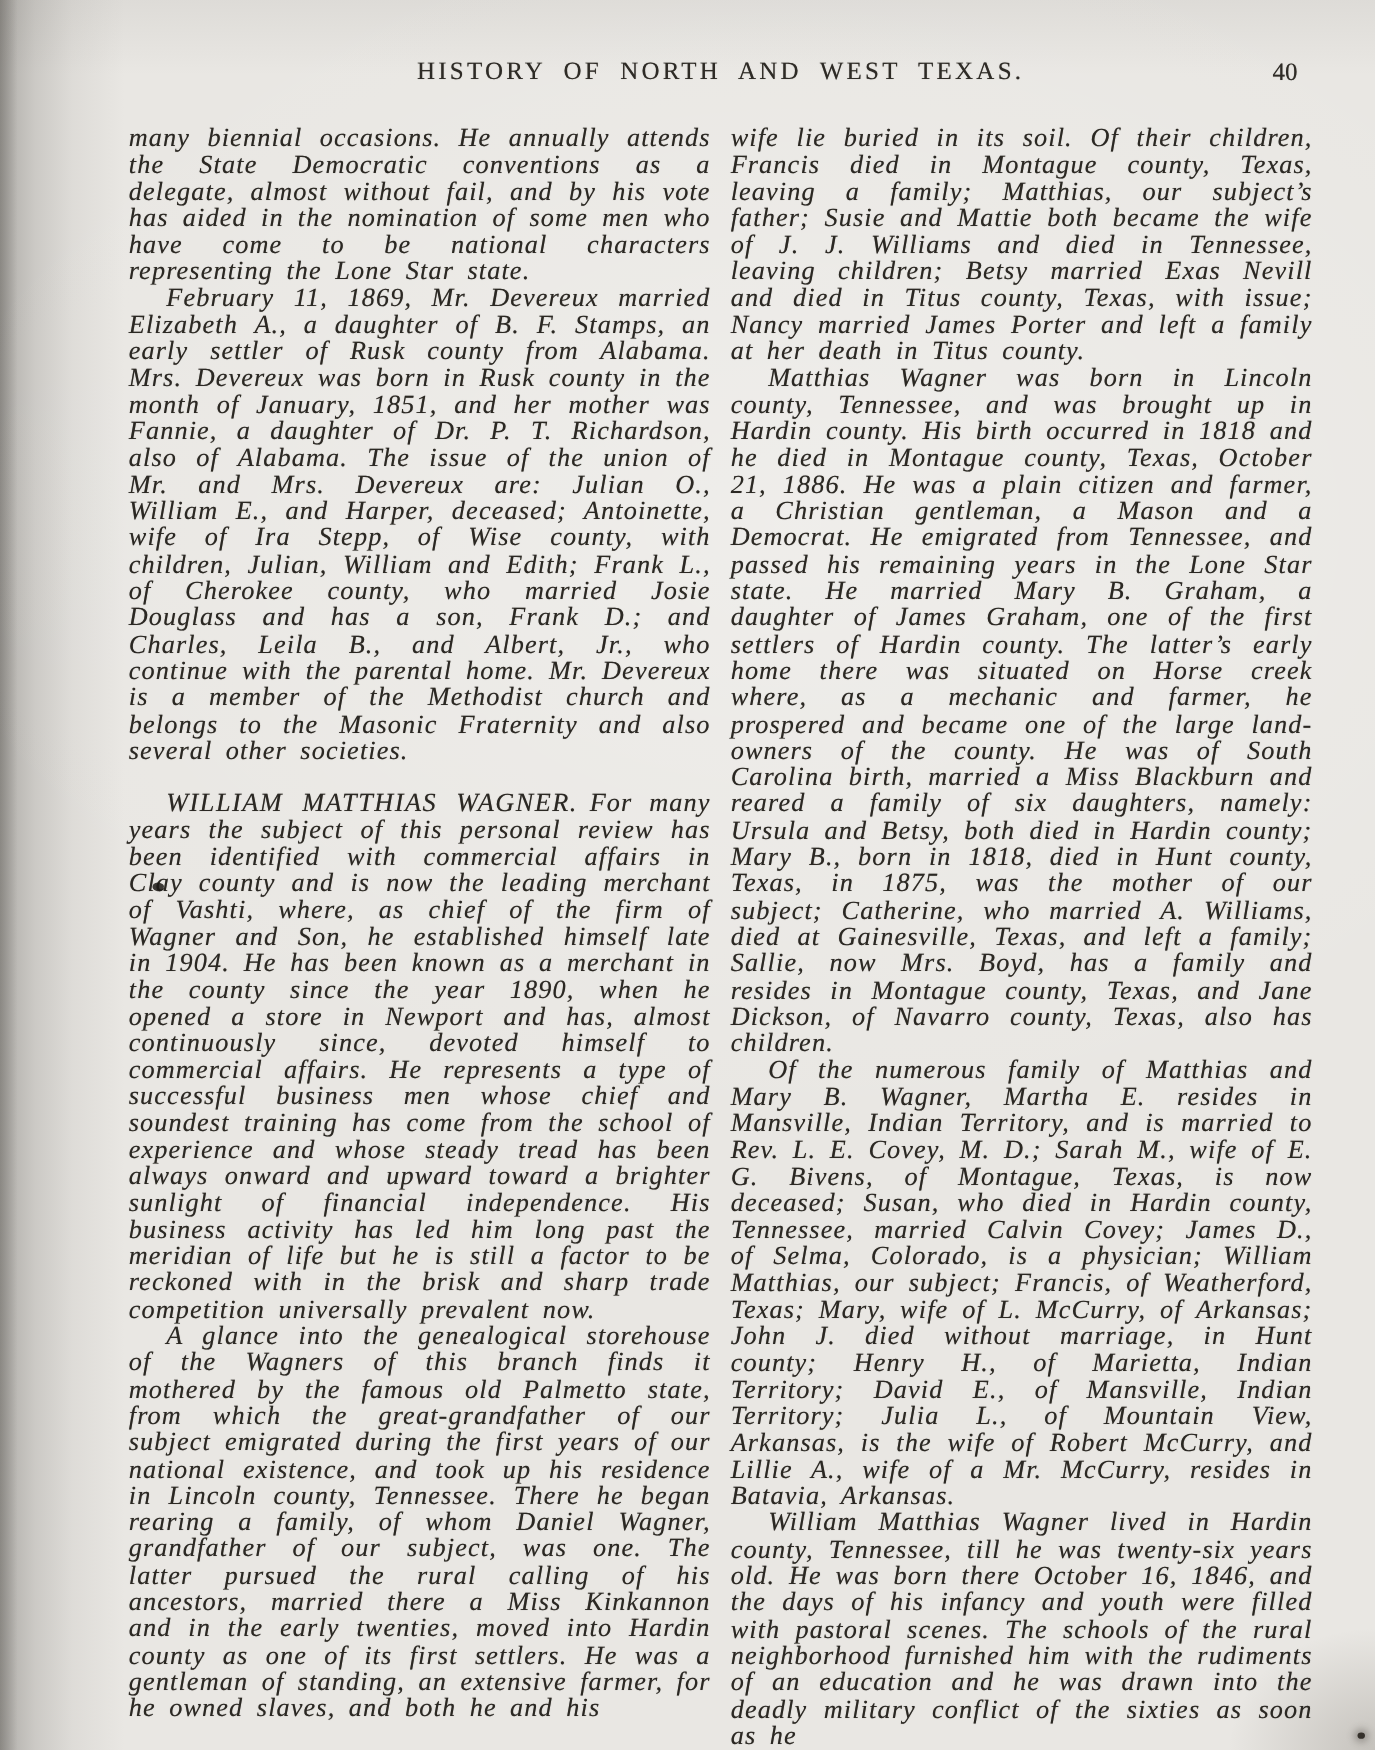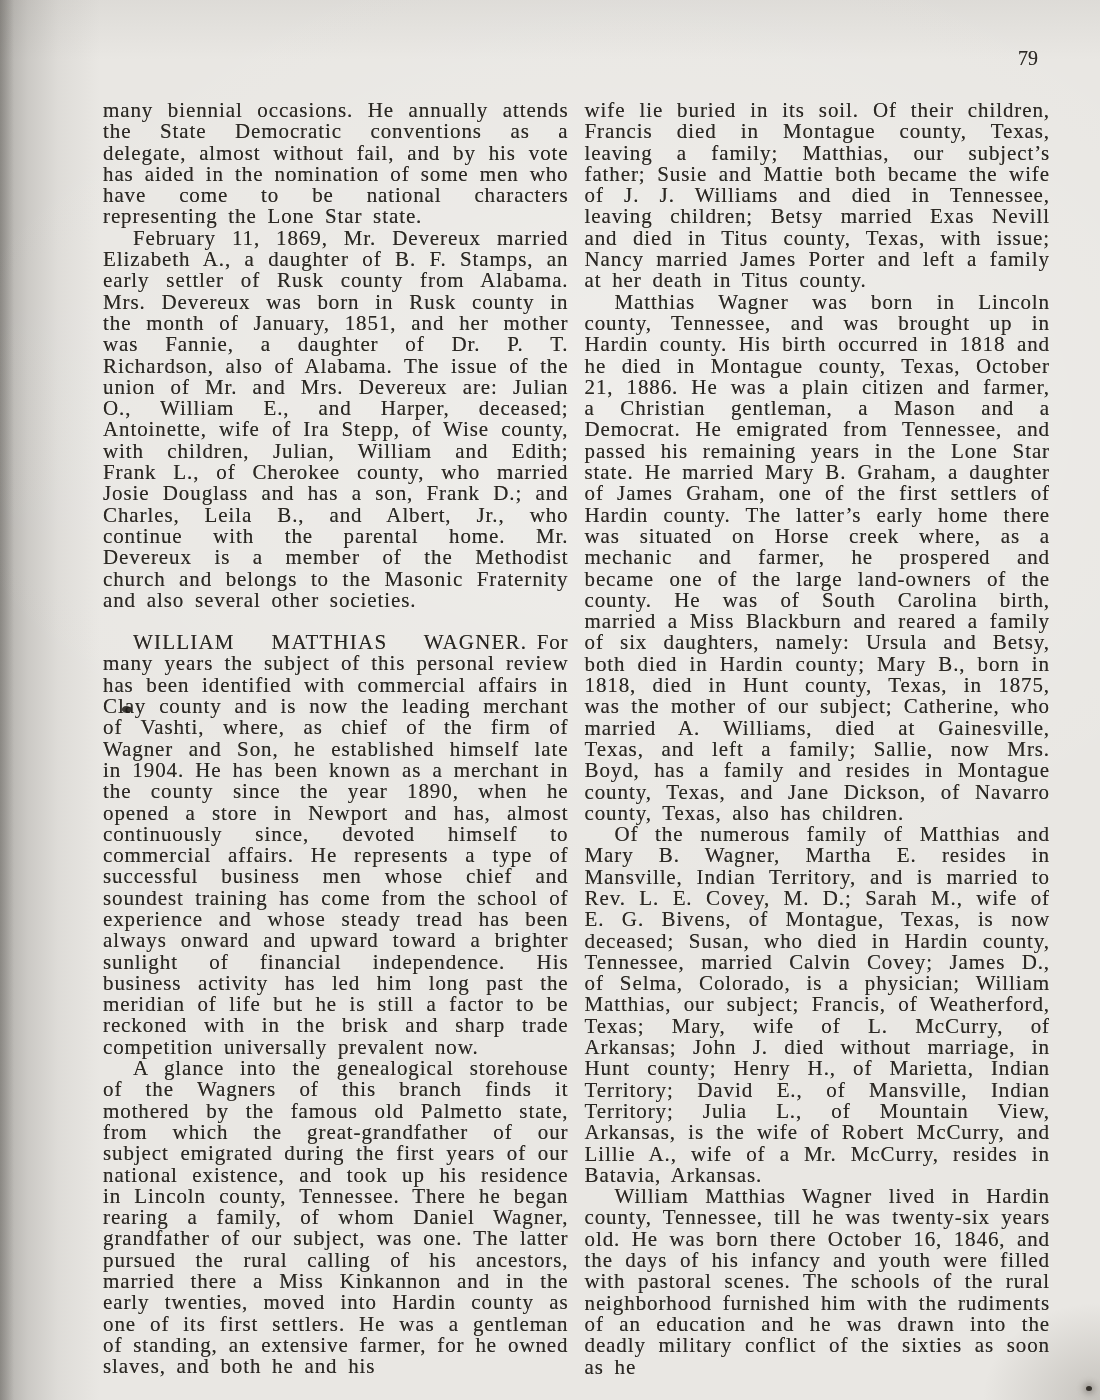--- a/index.html
+++ b/index.html
@@ -37,20 +37,21 @@
     position: absolute;
     right: 12px; top: 1px;
     font-size: 20px;
     color: #2e2b26;
     text-shadow: 0 0 0.6px rgba(40,36,30,0.55);
   }
   .columns {
     display: flex;
     gap: 16px;
     margin: 26px 50px 0 103px;
+    font-style: italic;
   }
   .column {
     flex: 1 1 0;
     min-width: 0;
   }
   .para {
     margin: 0;
     font-size: 21px;
     line-height: 21.3px;
     text-align: justify;
@@ -94,21 +95,22 @@
     pointer-events: none;
   }
 </style>
 </head>
 <body>
 
 <div class="page">
   <div class="gutter-streak"></div>
 
   <div class="header">
-    <div class="page-number">79</div>
+    <div class="running-title">HISTORY OF NORTH AND WEST TEXAS.</div>
+    <div class="page-number">40</div>
   </div>
 
   <div class="columns">
     <div class="column">
       <p class="para no-indent">many biennial occasions. He annually attends the State Democratic conventions as a delegate, almost without fail, and by his vote has aided in the nomination of some men who have come to be national characters representing the Lone Star state.</p>
       <p class="para">February 11, 1869, Mr. Devereux married Elizabeth A., a daughter of B. F. Stamps, an early settler of Rusk county from Alabama. Mrs. Devereux was born in Rusk county in the month of January, 1851, and her mother was Fannie, a daughter of Dr. P. T. Richardson, also of Alabama. The issue of the union of Mr. and Mrs. Devereux are: Julian O., William E., and Harper, deceased; Antoinette, wife of Ira Stepp, of Wise county, with children, Julian, William and Edith; Frank L., of Cherokee county, who married Josie Douglass and has a son, Frank D.; and Charles, Leila B., and Albert, Jr., who continue with the parental home. Mr. Devereux is a member of the Methodist church and belongs to the Masonic Fraternity and also several other societies.</p>
       <p class="para section-start"><span class="lead-name">WILLIAM MATTHIAS WAGNER.</span><span>For many years the subject of this personal review has been identified with commercial affairs in Clay county and is now the leading merchant of Vashti, where, as chief of the firm of Wagner and Son, he established himself late in 1904. He has been known as a merchant in the county since the year 1890, when he opened a store in Newport and has, almost continuously since, devoted himself to commercial affairs. He represents a type of successful business men whose chief and soundest training has come from the school of experience and whose steady tread has been always onward and upward toward a brighter sunlight of financial independence. His business activity has led him long past the meridian of life but he is still a factor to be reckoned with in the brisk and sharp trade competition universally prevalent now.</span></p>
       <p class="para">A glance into the genealogical storehouse of the Wagners of this branch finds it mothered by the famous old Palmetto state, from which the great-grandfather of our subject emigrated during the first years of our national existence, and took up his residence in Lincoln county, Tennessee. There he began rearing a family, of whom Daniel Wagner, grandfather of our subject, was one. The latter pursued the rural calling of his ancestors, married there a Miss Kinkannon and in the early twenties, moved into Hardin county as one of its first settlers. He was a gentleman of standing, an extensive farmer, for he owned slaves, and both he and his</p>
     </div>
 

